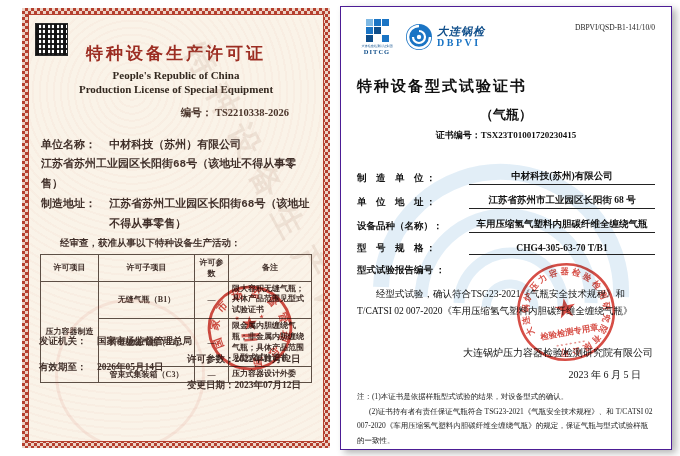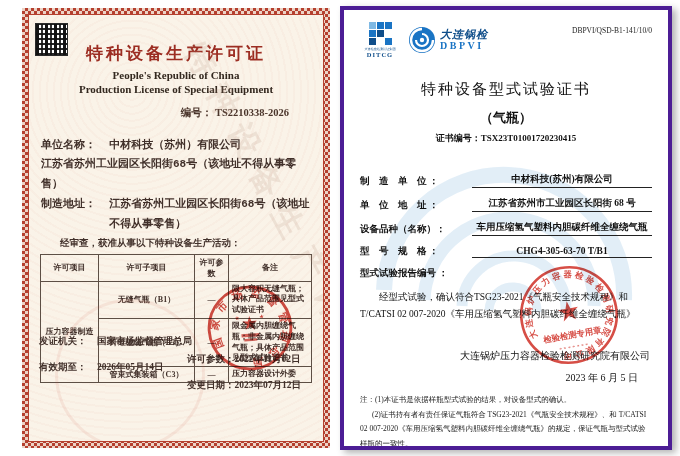--- a/index.html
+++ b/index.html
@@ -41,36 +41,36 @@
   .lt-table td.note { text-align:left; line-height:1.35; padding:2px 3px; }
   .col-item { width:58px; } .col-sub { width:96px; } .col-par { width:34px; }
   .lt-footer { position:absolute; left:0; bottom:0; width:100%; height:110px;
     font-size:9.5px; font-weight:bold; color:#41302a; }
   .lf-line { position:absolute; white-space:nowrap; }
   .seal-left { position:absolute; left:176px; top:-48px; width:90px; height:90px;
     transform:rotate(-4deg); opacity:.88; mix-blend-mode:multiply; }
 
   
   .cert-right { position:absolute; left:340px; top:6px; width:332px; height:444px;
-    background:#fff; border:4px solid #4c1d95; box-shadow:4px 3px 7px rgba(0,0,0,.30);
+    background:#fff; border:1px solid #4c1d95; box-shadow:4px 3px 7px rgba(0,0,0,.30);
     padding:12px 16px; overflow:hidden; }
   .rt-wm { position:absolute; left:10px; top:60px; pointer-events:none; }
   .rt-head { position:relative; display:flex; justify-content:space-between; align-items:flex-start; }
   .logos { display:flex; align-items:center; gap:8px; }
   .ditcg { display:flex; flex-direction:column; align-items:center; }
   .ditcg-grid { display:grid; grid-template-columns:repeat(3,7px); grid-auto-rows:7px; gap:1px; }
   .ditcg-grid i { display:block; }
   .ditcg-name { font-size:4px; color:#0f4e8a; margin-top:1px; white-space:nowrap; transform:scale(.78); }
   .ditcg-en { font-size:6.5px; font-weight:bold; color:#0f4e8a; letter-spacing:1px; }
   .dbpvi { display:flex; align-items:center; gap:4px; }
   .dbpvi-txt { display:flex; flex-direction:column; line-height:1; }
   .dbpvi-cn { font-size:11px; font-weight:bold; font-style:italic; color:#0f4e8a; letter-spacing:1px; }
   .dbpvi-en { font-size:10px; font-weight:bold; color:#1a74c4; letter-spacing:2.5px; margin-top:1px; }
   .doc-code { font-size:7.5px; color:#222; padding-top:4px; }
-  .rt-title { position:relative; text-align:center; font-size:15px; font-weight:normal;
+  .rt-title { position:relative; font-size:15px; font-weight:bold;
     letter-spacing:2px; color:#111; margin-top:22px; }
   .rt-sub { position:relative; text-align:center; font-size:13px; font-weight:bold; color:#111; margin-top:10px; }
   .rt-certno { position:relative; text-align:center; font-size:9px; color:#111; margin-top:5px; font-weight:bold; }
   .rt-fields { position:relative; margin-top:28px; }
   .rt-row { display:flex; align-items:flex-end; margin-bottom:9px; font-size:9.5px; color:#111; }
   .rt-row .rlab { font-weight:bold; width:112px; white-space:pre; flex:none; }
   .rt-row .rval { flex:1; text-align:center; font-weight:bold; border-bottom:1px solid #222;
     padding-bottom:1px; white-space:nowrap; }
   .rt-statement { position:relative; font-size:9.5px; color:#111; line-height:1.8;
     text-indent:2em; margin-top:8px; }

